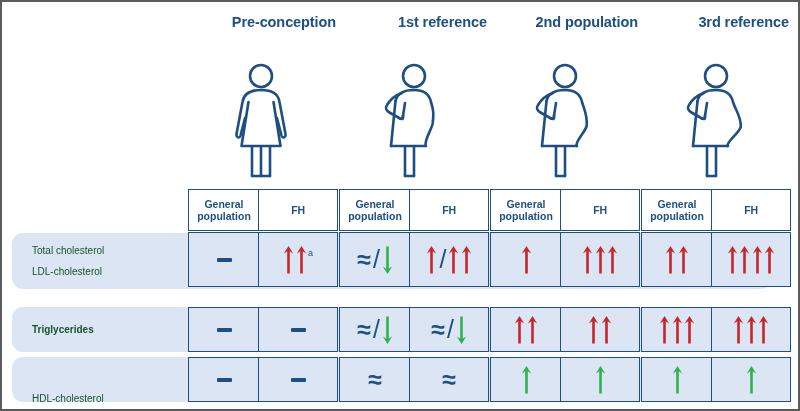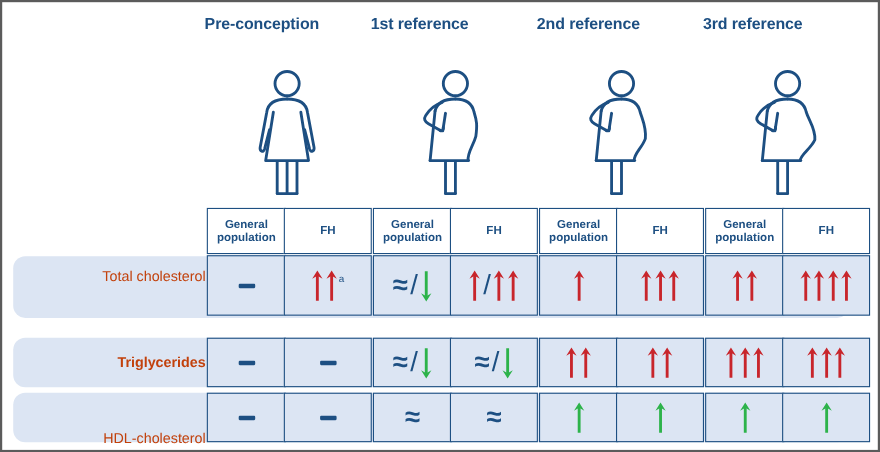--- a/index.html
+++ b/index.html
@@ -13,21 +13,21 @@
     position:relative;
     width:800px;height:411px;
     box-sizing:border-box;
     border:2px solid #5b5b5b;
     background:#ffffff;
   }
   
   .col-title{
     position:absolute;
     width:150px;
-    text-align:left;
+    text-align:right;
     font-size:14.5px;
     font-weight:bold;
     color:#1d4f82;
     line-height:17px;
     letter-spacing:-0.1px;
   }
   
   .figure{
     position:absolute;
     width:150px;height:116px;
@@ -39,24 +39,23 @@
     left:10px;
     width:760px;
     background:#dce5f3;
     border-radius:11px;
   }
   
   .row-label{
     position:absolute;
     left:30px;
     width:155px;
-    color:#c2410c;
-    font-size:13px;
+    color:#14532d;
+    font-size:10px;
     line-height:21px;
-    text-align:right;
   }
   
   .cell{
     position:absolute;
     box-sizing:border-box;
     border:1.7px solid #1d4f82;
     display:flex;
     align-items:center;
     justify-content:center;
     background:transparent;
@@ -118,21 +117,21 @@
 <div id="frame">
 
   <div id="titles">
       <div class="col-title" style="left: 184px; top: 12px;">
         <div>Pre-conception</div>
       </div>
       <div class="col-title" style="left: 335px; top: 12px;">
         <div>1st reference</div>
       </div>
       <div class="col-title" style="left: 486px; top: 12px;">
-        <div>2nd reference</div>
+        <div>2nd population</div>
       </div>
       <div class="col-title" style="left: 637px; top: 12px;">
         <div>3rd reference</div>
       </div>
     </div>
 
   <div id="figures">
       <div class="figure" style="left: 184px; top: 60px;">
         <svg width="86" height="116" viewBox="0 0 86 116" fill="none" stroke="#1d4f82" stroke-width="2.6" stroke-linejoin="round" stroke-linecap="round">
     <circle cx="43" cy="14" r="11"></circle>
@@ -210,20 +209,21 @@
 
   <div id="bands">
       <div class="band" style="top: 231px; height: 56px;"></div>
       <div class="band" style="top: 305px; height: 45px;"></div>
       <div class="band" style="top: 355px; height: 45px;"></div>
     </div>
 
   <div id="labels">
       <div class="row-label" style="top: 238px;">
         <div>Total cholesterol</div>
+        <div>LDL-cholesterol</div>
       </div>
       <div class="row-label" style="top: 317px; font-weight: bold;">
         <div>Triglycerides</div>
       </div>
       <div class="row-label" style="top: 386px;">
         <div>HDL-cholesterol</div>
       </div>
     </div>
 
   <div id="table">

